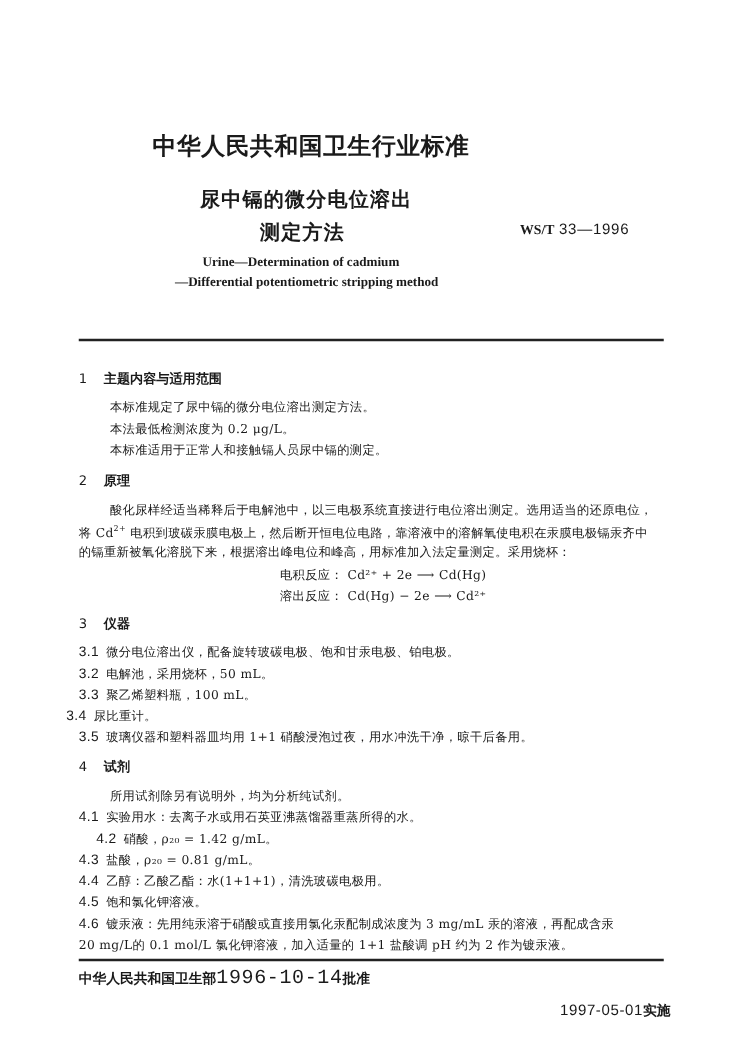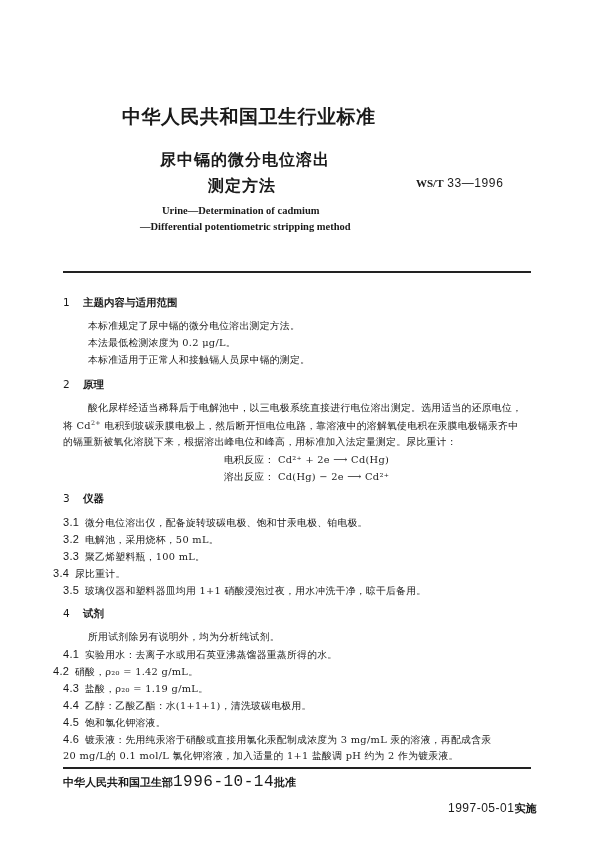--- a/index.html
+++ b/index.html
@@ -57,21 +57,21 @@
 <div class="abs p" style="left:88px; top:337px;">本法最低检测浓度为 0.2 μg/L。</div>
 <div class="abs p" style="left:88px; top:354px;">本标准适用于正常人和接触镉人员尿中镉的测定。</div>
 
 <div class="abs sec" style="left:63px; top:378px;">
   <span class="n">2</span><span>原理</span>
 </div>
 <div class="abs p" style="left:88px; top:402px;">酸化尿样经适当稀释后于电解池中，以三电极系统直接进行电位溶出测定。选用适当的还原电位，</div>
 <div class="abs p" style="left:63px; top:419px;">
   <span>将 Cd</span><sup>2+</sup><span> 电积到玻碳汞膜电极上，然后断开恒电位电路，靠溶液中的溶解氧使电积在汞膜电极镉汞齐中</span>
 </div>
-<div class="abs p" style="left:63px; top:436px;">的镉重新被氧化溶脱下来，根据溶出峰电位和峰高，用标准加入法定量测定。尿比重计：</div>
+<div class="abs p" style="left:63px; top:436px;">的镉重新被氧化溶脱下来，根据溶出峰电位和峰高，用标准加入法定量测定。采用烧杯：</div>
 <div class="abs p" style="left:224px; top:454px;">
   <span>电积反应：</span>&nbsp;<span>Cd²⁺ + 2e ⟶ Cd(Hg)</span>
 </div>
 <div class="abs p" style="left:224px; top:471px;">
   <span>溶出反应：</span>&nbsp;<span>Cd(Hg) − 2e ⟶ Cd²⁺</span>
 </div>
 
 <div class="abs sec" style="left:63px; top:492px;">
   <span class="n">3</span><span>仪器</span>
 </div>
@@ -79,22 +79,22 @@
 <div class="abs p item" style="left:63px; top:533px;"><span class="n">3.2</span><span>电解池，采用烧杯，50 mL。</span></div>
 <div class="abs p item" style="left:63px; top:550px;"><span class="n">3.3</span><span>聚乙烯塑料瓶，100 mL。</span></div>
 <div class="abs p item" style="left:53px; top:567px;"><span class="n">3.4</span><span>尿比重计。</span></div>
 <div class="abs p item" style="left:63px; top:584px;"><span class="n">3.5</span><span>玻璃仪器和塑料器皿均用 1+1 硝酸浸泡过夜，用水冲洗干净，晾干后备用。</span></div>
 
 <div class="abs sec" style="left:63px; top:607px;">
   <span class="n">4</span><span>试剂</span>
 </div>
 <div class="abs p" style="left:88px; top:631px;">所用试剂除另有说明外，均为分析纯试剂。</div>
 <div class="abs p item" style="left:63px; top:648px;"><span class="n">4.1</span><span>实验用水：去离子水或用石英亚沸蒸馏器重蒸所得的水。</span></div>
-<div class="abs p item" style="left:53px; top:665px;"><span class="n">4.2</span><span>硝酸，ρ₂₀ = 1.42 g/mL。</span></div>
-<div class="abs p item" style="left:63px; top:682px;"><span class="n">4.3</span><span>盐酸，ρ₂₀ = 1.19 g/mL。</span></div>
+<div class="abs p item" style="left:77px; top:665px;"><span class="n">4.2</span><span>硝酸，ρ₂₀ = 1.42 g/mL。</span></div>
+<div class="abs p item" style="left:63px; top:682px;"><span class="n">4.3</span><span>盐酸，ρ₂₀ = 0.81 g/mL。</span></div>
 <div class="abs p item" style="left:63px; top:699px;"><span class="n">4.4</span><span>乙醇：乙酸乙酯：水(1+1+1)，清洗玻碳电极用。</span></div>
 <div class="abs p item" style="left:63px; top:716px;"><span class="n">4.5</span><span>饱和氯化钾溶液。</span></div>
 <div class="abs p item" style="left:63px; top:733px;"><span class="n">4.6</span><span>镀汞液：先用纯汞溶于硝酸或直接用氯化汞配制成浓度为 3 mg/mL 汞的溶液，再配成含汞</span></div>
 <div class="abs p" style="left:63px; top:750px;">20 mg/L的 0.1 mol/L 氯化钾溶液，加入适量的 1+1 盐酸调 pH 约为 2 作为镀汞液。</div>
 
 <div class="abs p item" style="left:63px; top:753px;"></div>
 
 <div class="rule bot"></div>
 
 <div class="abs footer-left">

